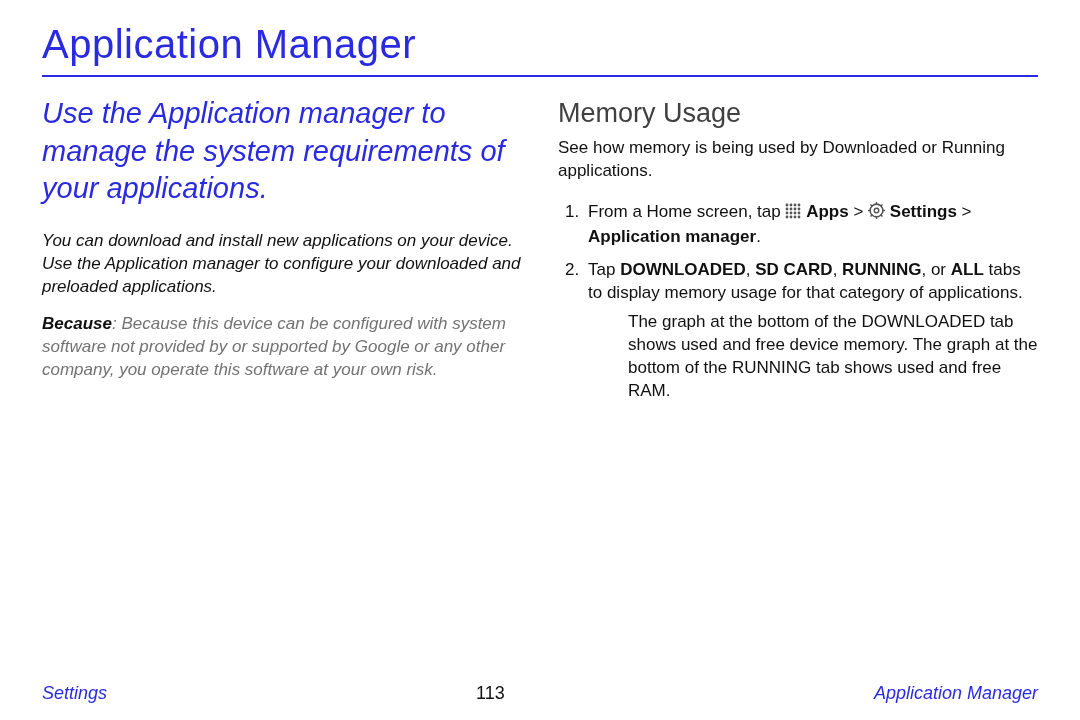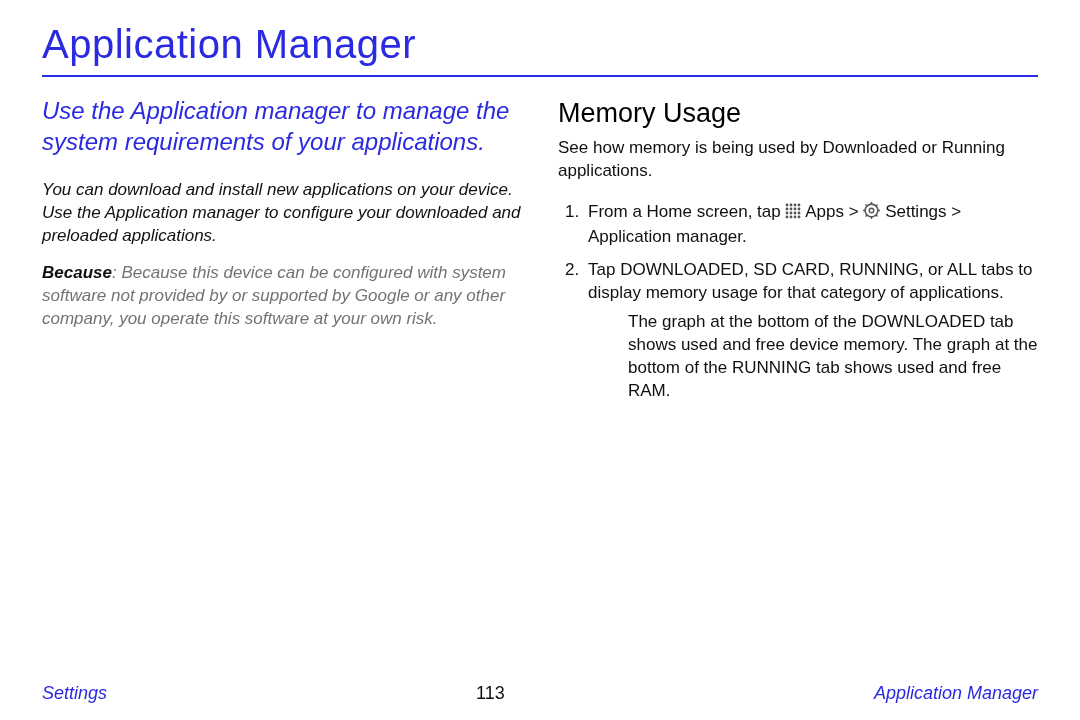--- a/index.html
+++ b/index.html
@@ -29,52 +29,52 @@
   }
   .col {
     flex: 1;
     font-size: 17px;
     line-height: 1.35;
     color: #111;
   }
   .intro {
     color: #2a2ae0;
     font-style: italic;
-    font-size: 24px;
+    font-size: 29px;
     line-height: 1.3;
     margin-bottom: 22px;
   }
   .para {
     margin-bottom: 14px;
     font-style: italic;
   }
   .warn-label {
     font-weight: bold;
   }
   .warn-body {
     color: #737373;
   }
   .section-heading {
-    color: #000000;
+    color: #404040;
     font-size: 27px;
     font-weight: 400;
     margin-bottom: 6px;
   }
   .sub-para {
     margin-bottom: 18px;
   }
   ol.steps {
     list-style: decimal;
     padding-left: 26px;
   }
   ol.steps li {
     margin-bottom: 10px;
     padding-left: 4px;
   }
-  .b { font-weight: normal; }
+  .b { font-weight: bold; }
   .icon {
     display: inline-block;
     vertical-align: -2px;
   }
   .footer {
     position: absolute;
     bottom: 16px;
     left: 0;
     width: 100%;
     padding: 0 42px;

